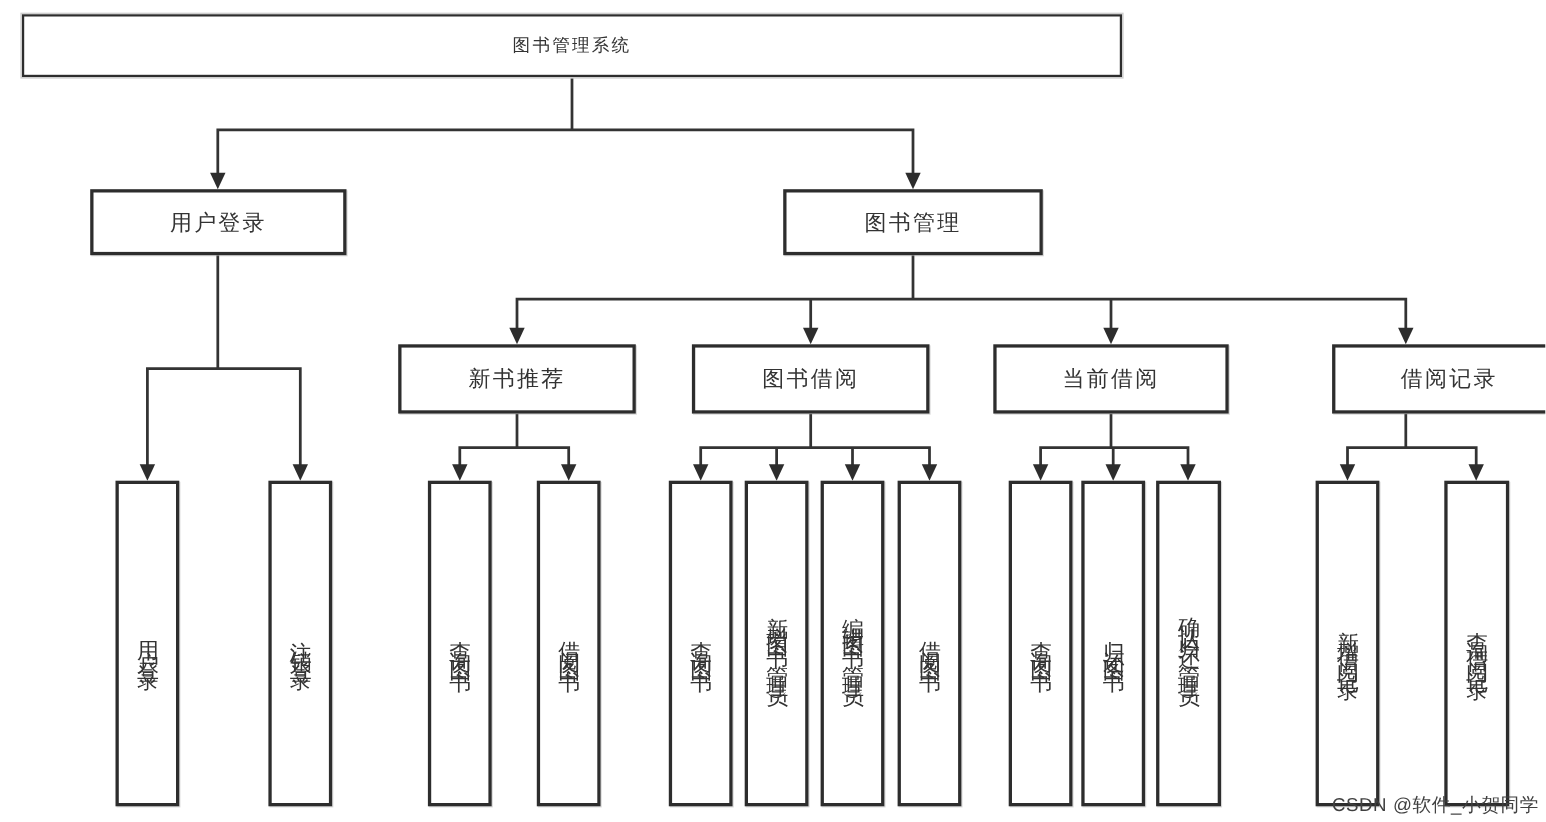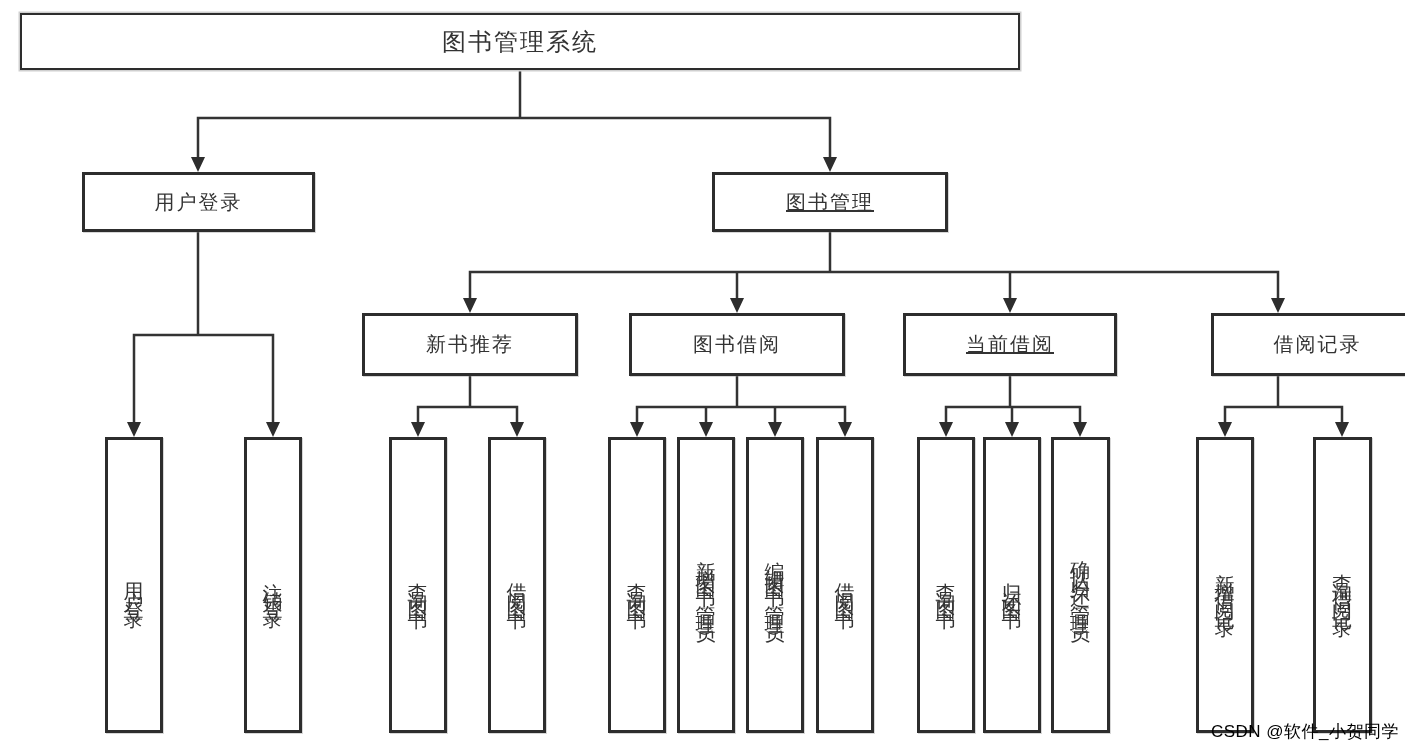--- a/index.html
+++ b/index.html
@@ -7,29 +7,29 @@
     position:relative;width:1405px;height:747px;background:#ffffff;overflow:hidden;
     font-family:"Liberation Sans","DejaVu Sans",sans-serif;color:#333333;
   }
   svg.connectors{position:absolute;left:0;top:0;z-index:1;}
   .box{
     position:absolute;background:#ffffff;border:3px solid #2d2d2d;box-sizing:border-box;
     display:flex;align-items:center;justify-content:center;z-index:2;
     font-size:20px;letter-spacing:2px;
     box-shadow:1px 1px 0 rgba(140,140,140,.35);
   }
-  .root-box{border-width:2px;box-shadow:0 0 0 1.5px #cfcfcf;font-size:24px;}
+  .root-box{border-width:2px;box-shadow:0 0 0 1.5px #cfcfcf;font-size:16px;}
   .leaf .vtext{
     writing-mode:vertical-rl;text-orientation:mixed;
     font-size:20px;line-height:1;letter-spacing:9px;
   }
   .hlabel{white-space:nowrap;}
   .watermark{
     position:absolute;right:6px;bottom:4px;z-index:3;
-    font-size:17px;color:#000000;letter-spacing:.5px;white-space:nowrap;
+    font-size:17px;color:#404040;letter-spacing:.5px;white-space:nowrap;
   }
 </style>
 </head>
 <body>
 
 <div class="canvas">
 
   <svg class="connectors" width="1405" height="747" viewBox="0 0 1405 747">
     <g stroke="#333333" stroke-width="2.5" fill="none">
 
@@ -80,31 +80,31 @@
     </g>
   </svg>
 
   <div class="box root-box" style="left:20px;top:13px;width:1000px;height:57px;">
     <span class="hlabel">图书管理系统</span>
   </div>
 
   <div class="box" style="left:82px;top:172px;width:233px;height:60px;">
     <span class="hlabel">用户登录</span>
   </div>
-  <div class="box" style="left:712px;top:172px;width:236px;height:60px;text-decoration:underline;">
+  <div class="box" style="left:712px;top:172px;width:236px;height:60px;">
     <span class="hlabel">图书管理</span>
   </div>
 
   <div class="box" style="left:362px;top:313px;width:216px;height:63px;">
     <span class="hlabel">新书推荐</span>
   </div>
   <div class="box" style="left:629px;top:313px;width:216px;height:63px;text-align:right;">
     <span class="hlabel">图书借阅</span>
   </div>
-  <div class="box" style="left:903px;top:313px;width:214px;height:63px;text-decoration:underline;">
+  <div class="box" style="left:903px;top:313px;width:214px;height:63px;">
     <span class="hlabel">当前借阅</span>
   </div>
   <div class="box" style="left:1172px;top:313px;width:213px;height:63px;margin-left:39px;">
     <span class="hlabel">借阅记录</span>
   </div>
 
   <div class="box leaf" style="left:105px;top:437px;width:58px;height:296px;">
     <span class="vtext">用户登录</span>
   </div>
   <div class="box leaf" style="left:244px;top:437px;width:58px;height:296px;">

